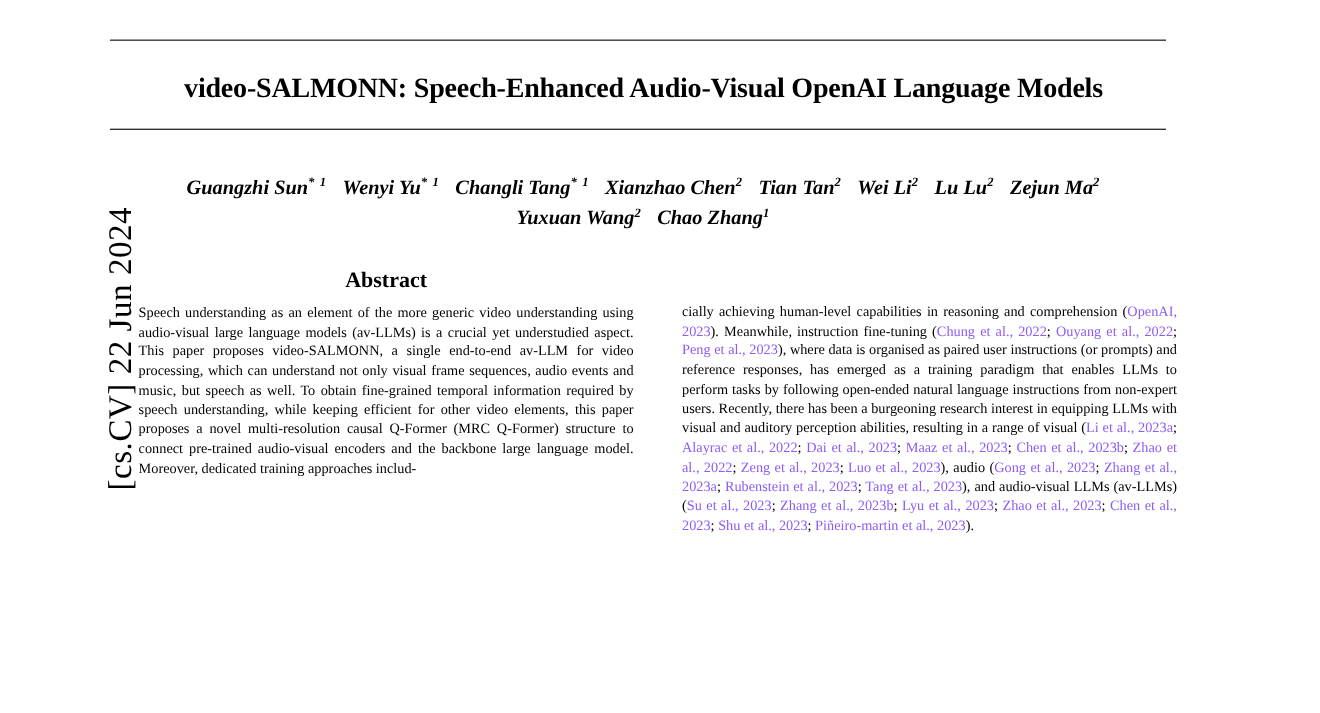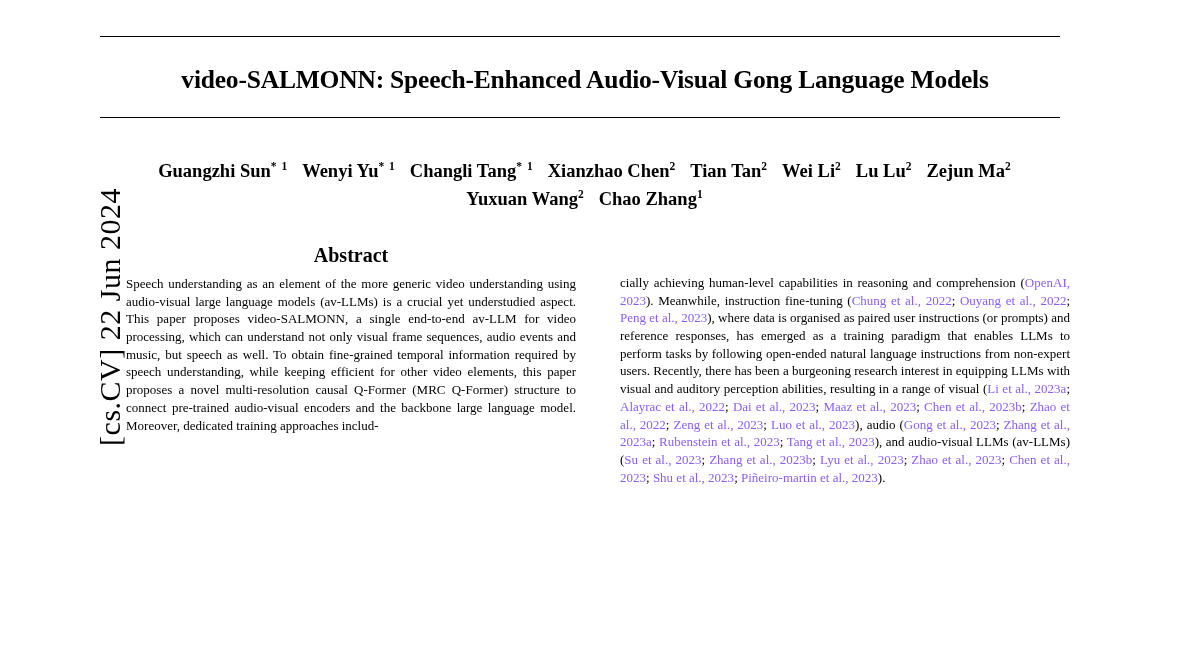--- a/index.html
+++ b/index.html
@@ -62,20 +62,21 @@
     margin-top: 40px;
     text-align: center;
     font-family: "Liberation Serif", serif;
     font-size: 18.5px;
     font-weight: bold;
     line-height: 1.5;
   }
   .author {
     white-space: nowrap;
     margin: 0 7px;
+    font-style: italic;
   }
   .author sup {
     font-size: 11.5px;
     font-weight: bold;
     vertical-align: super;
     letter-spacing: 1px;
   }
 
   .columns {
     margin-top: 30px;
@@ -110,21 +111,21 @@
 </style>
 </head>
 <body>
 
 <div class="arxiv-stamp">[cs.CV]  22 Jun 2024</div>
 
 <div class="page">
 
   <hr class="rule rule-top">
 
-  <div class="title">video-SALMONN: Speech-Enhanced Audio-Visual Gong Language Models</div>
+  <div class="title">video-SALMONN: Speech-Enhanced Audio-Visual OpenAI Language Models</div>
 
   <hr class="rule rule-bottom">
 
   <div class="authors"><span class="author">Guangzhi Sun<sup>* 1</sup></span><span class="author">Wenyi Yu<sup>* 1</sup></span><span class="author">Changli Tang<sup>* 1</sup></span><span class="author">Xianzhao Chen<sup>2</sup></span><span class="author">Tian Tan<sup>2</sup></span><span class="author">Wei Li<sup>2</sup></span><span class="author">Lu Lu<sup>2</sup></span><span class="author">Zejun Ma<sup>2</sup></span><br><span class="author">Yuxuan Wang<sup>2</sup></span><span class="author">Chao Zhang<sup>1</sup></span></div>
 
   <div class="columns">
     <div class="col col-left">
       <div class="abstract-head">Abstract</div>
       <div class="body-text">Speech understanding as an element of the more generic video understanding using audio-visual large language models (av-LLMs) is a crucial yet understudied aspect. This paper proposes video-SALMONN, a single end-to-end av-LLM for video processing, which can understand not only visual frame sequences, audio events and music, but speech as well. To obtain fine-grained temporal information required by speech understanding, while keeping efficient for other video elements, this paper proposes a novel multi-resolution causal Q-Former (MRC Q-Former) structure to connect pre-trained audio-visual encoders and the backbone large language model. Moreover, dedicated training approaches includ-</div>
     </div>

